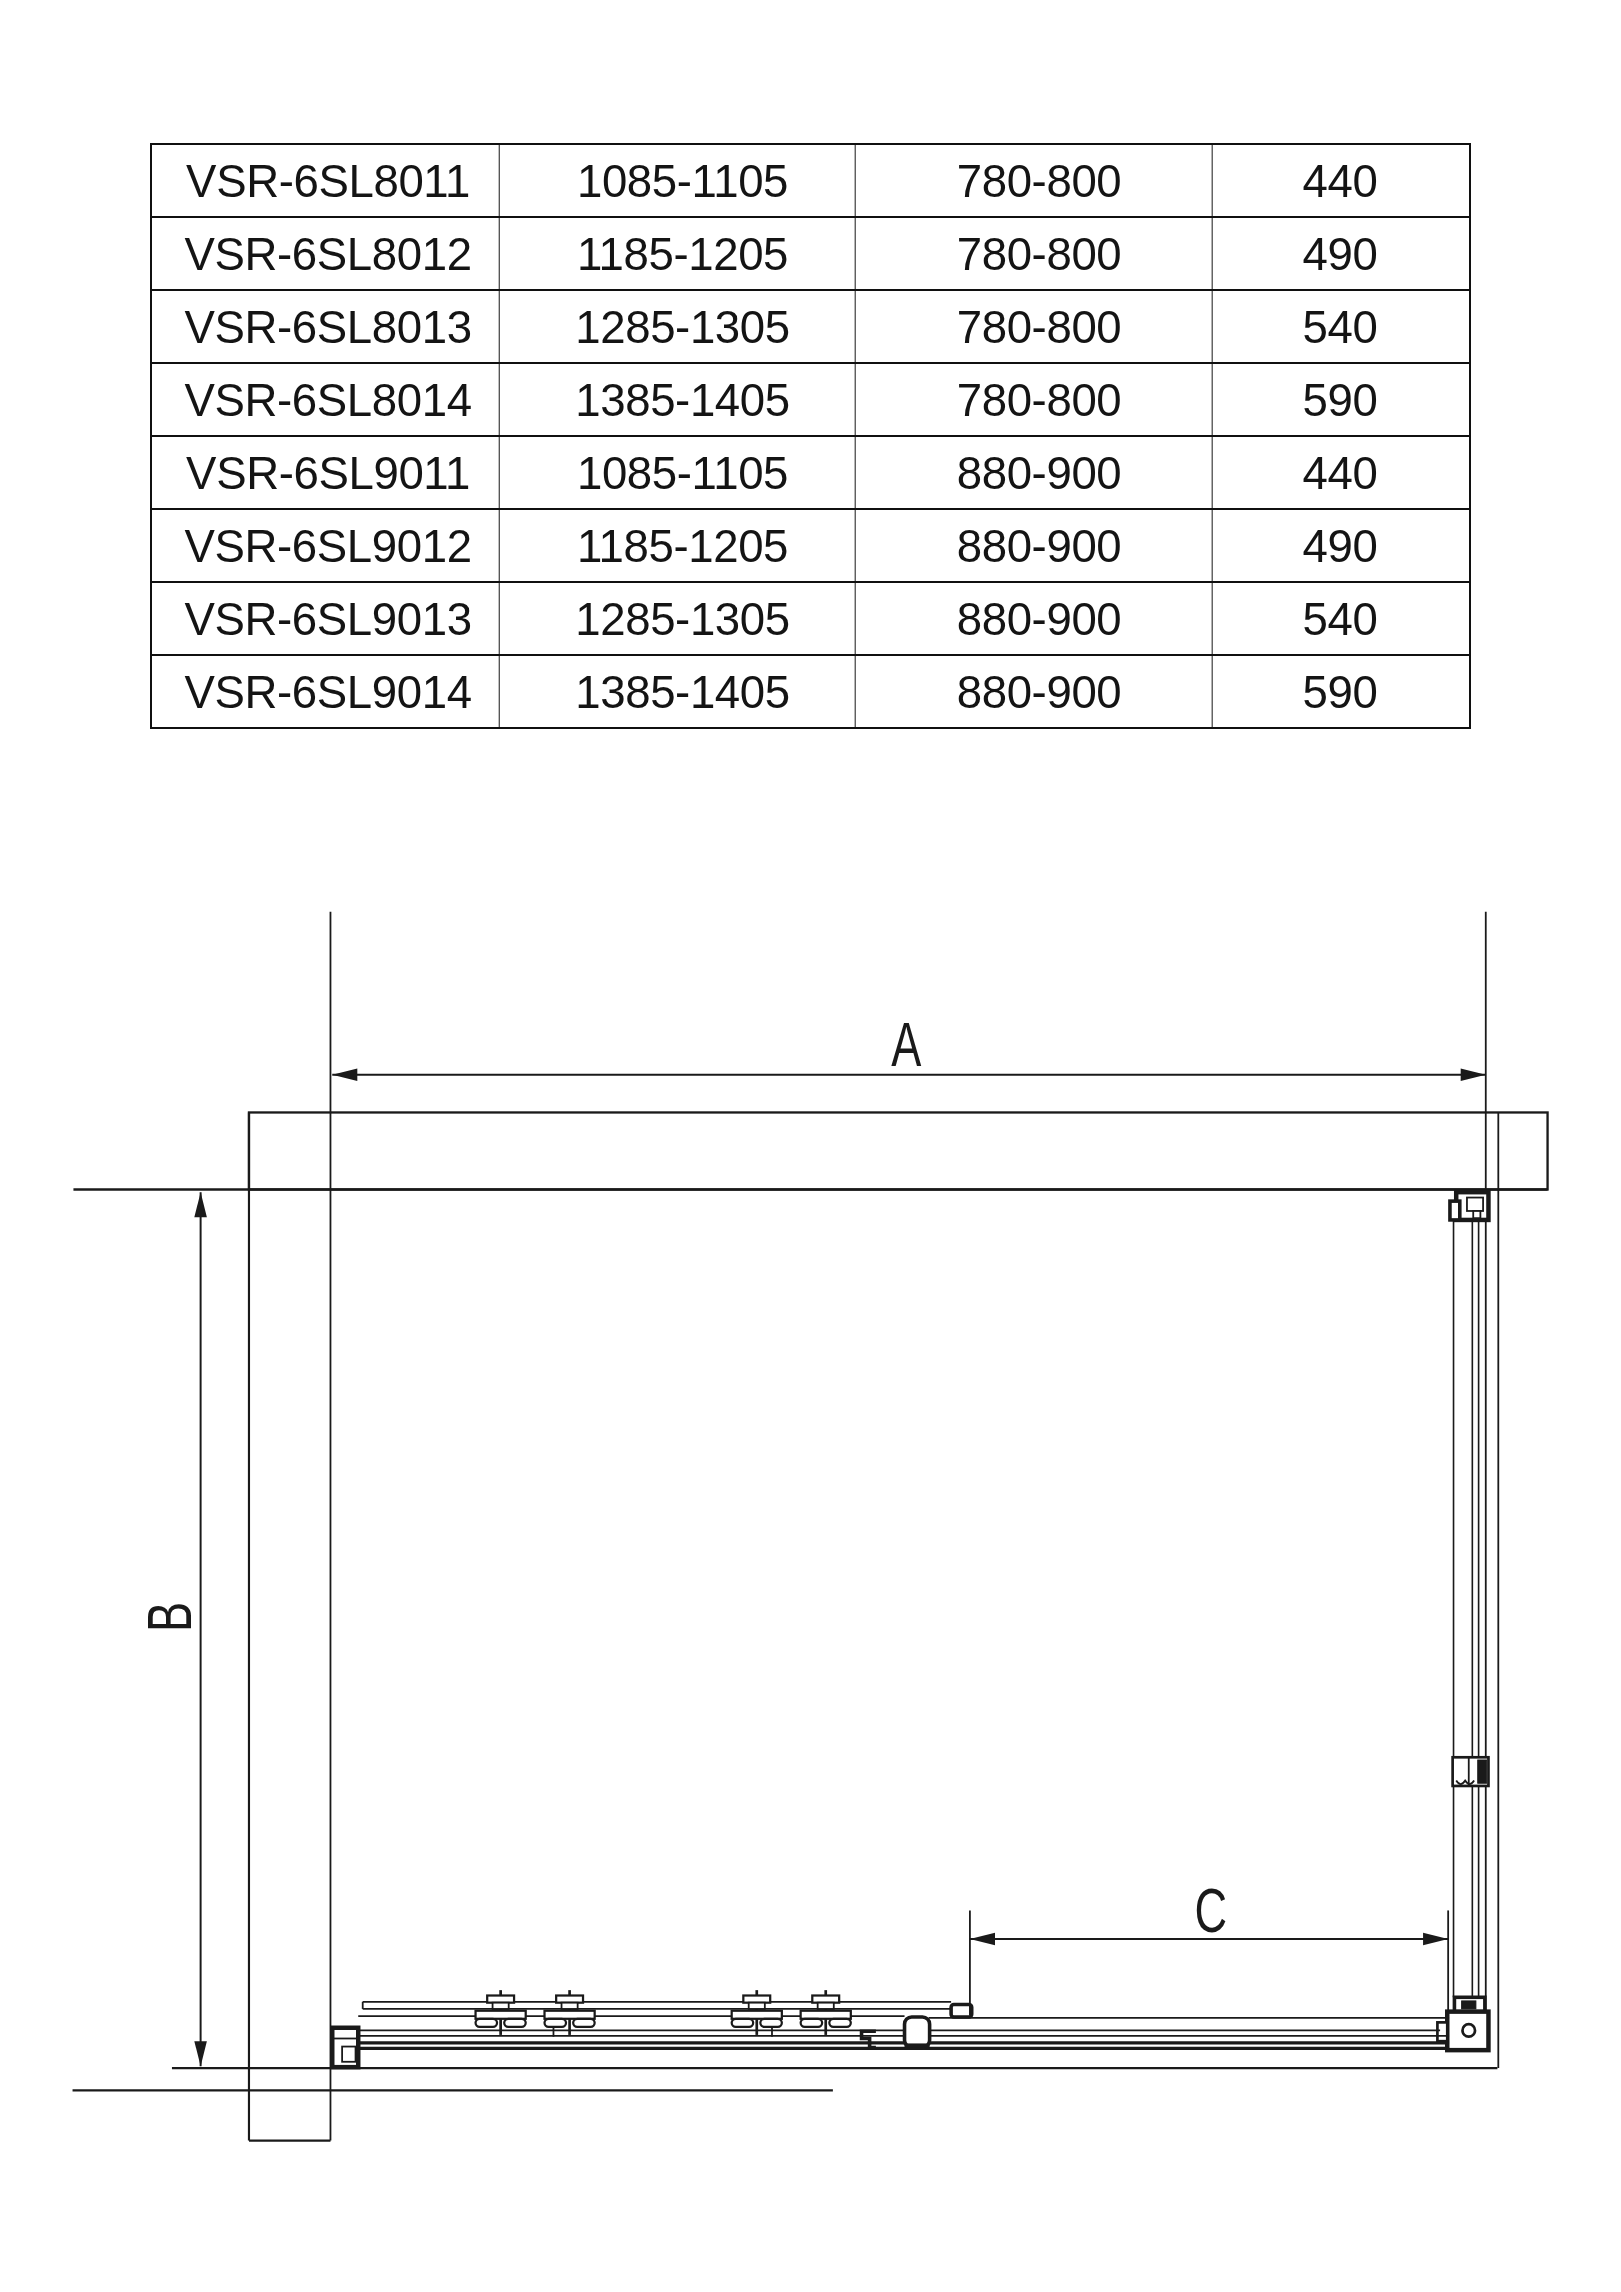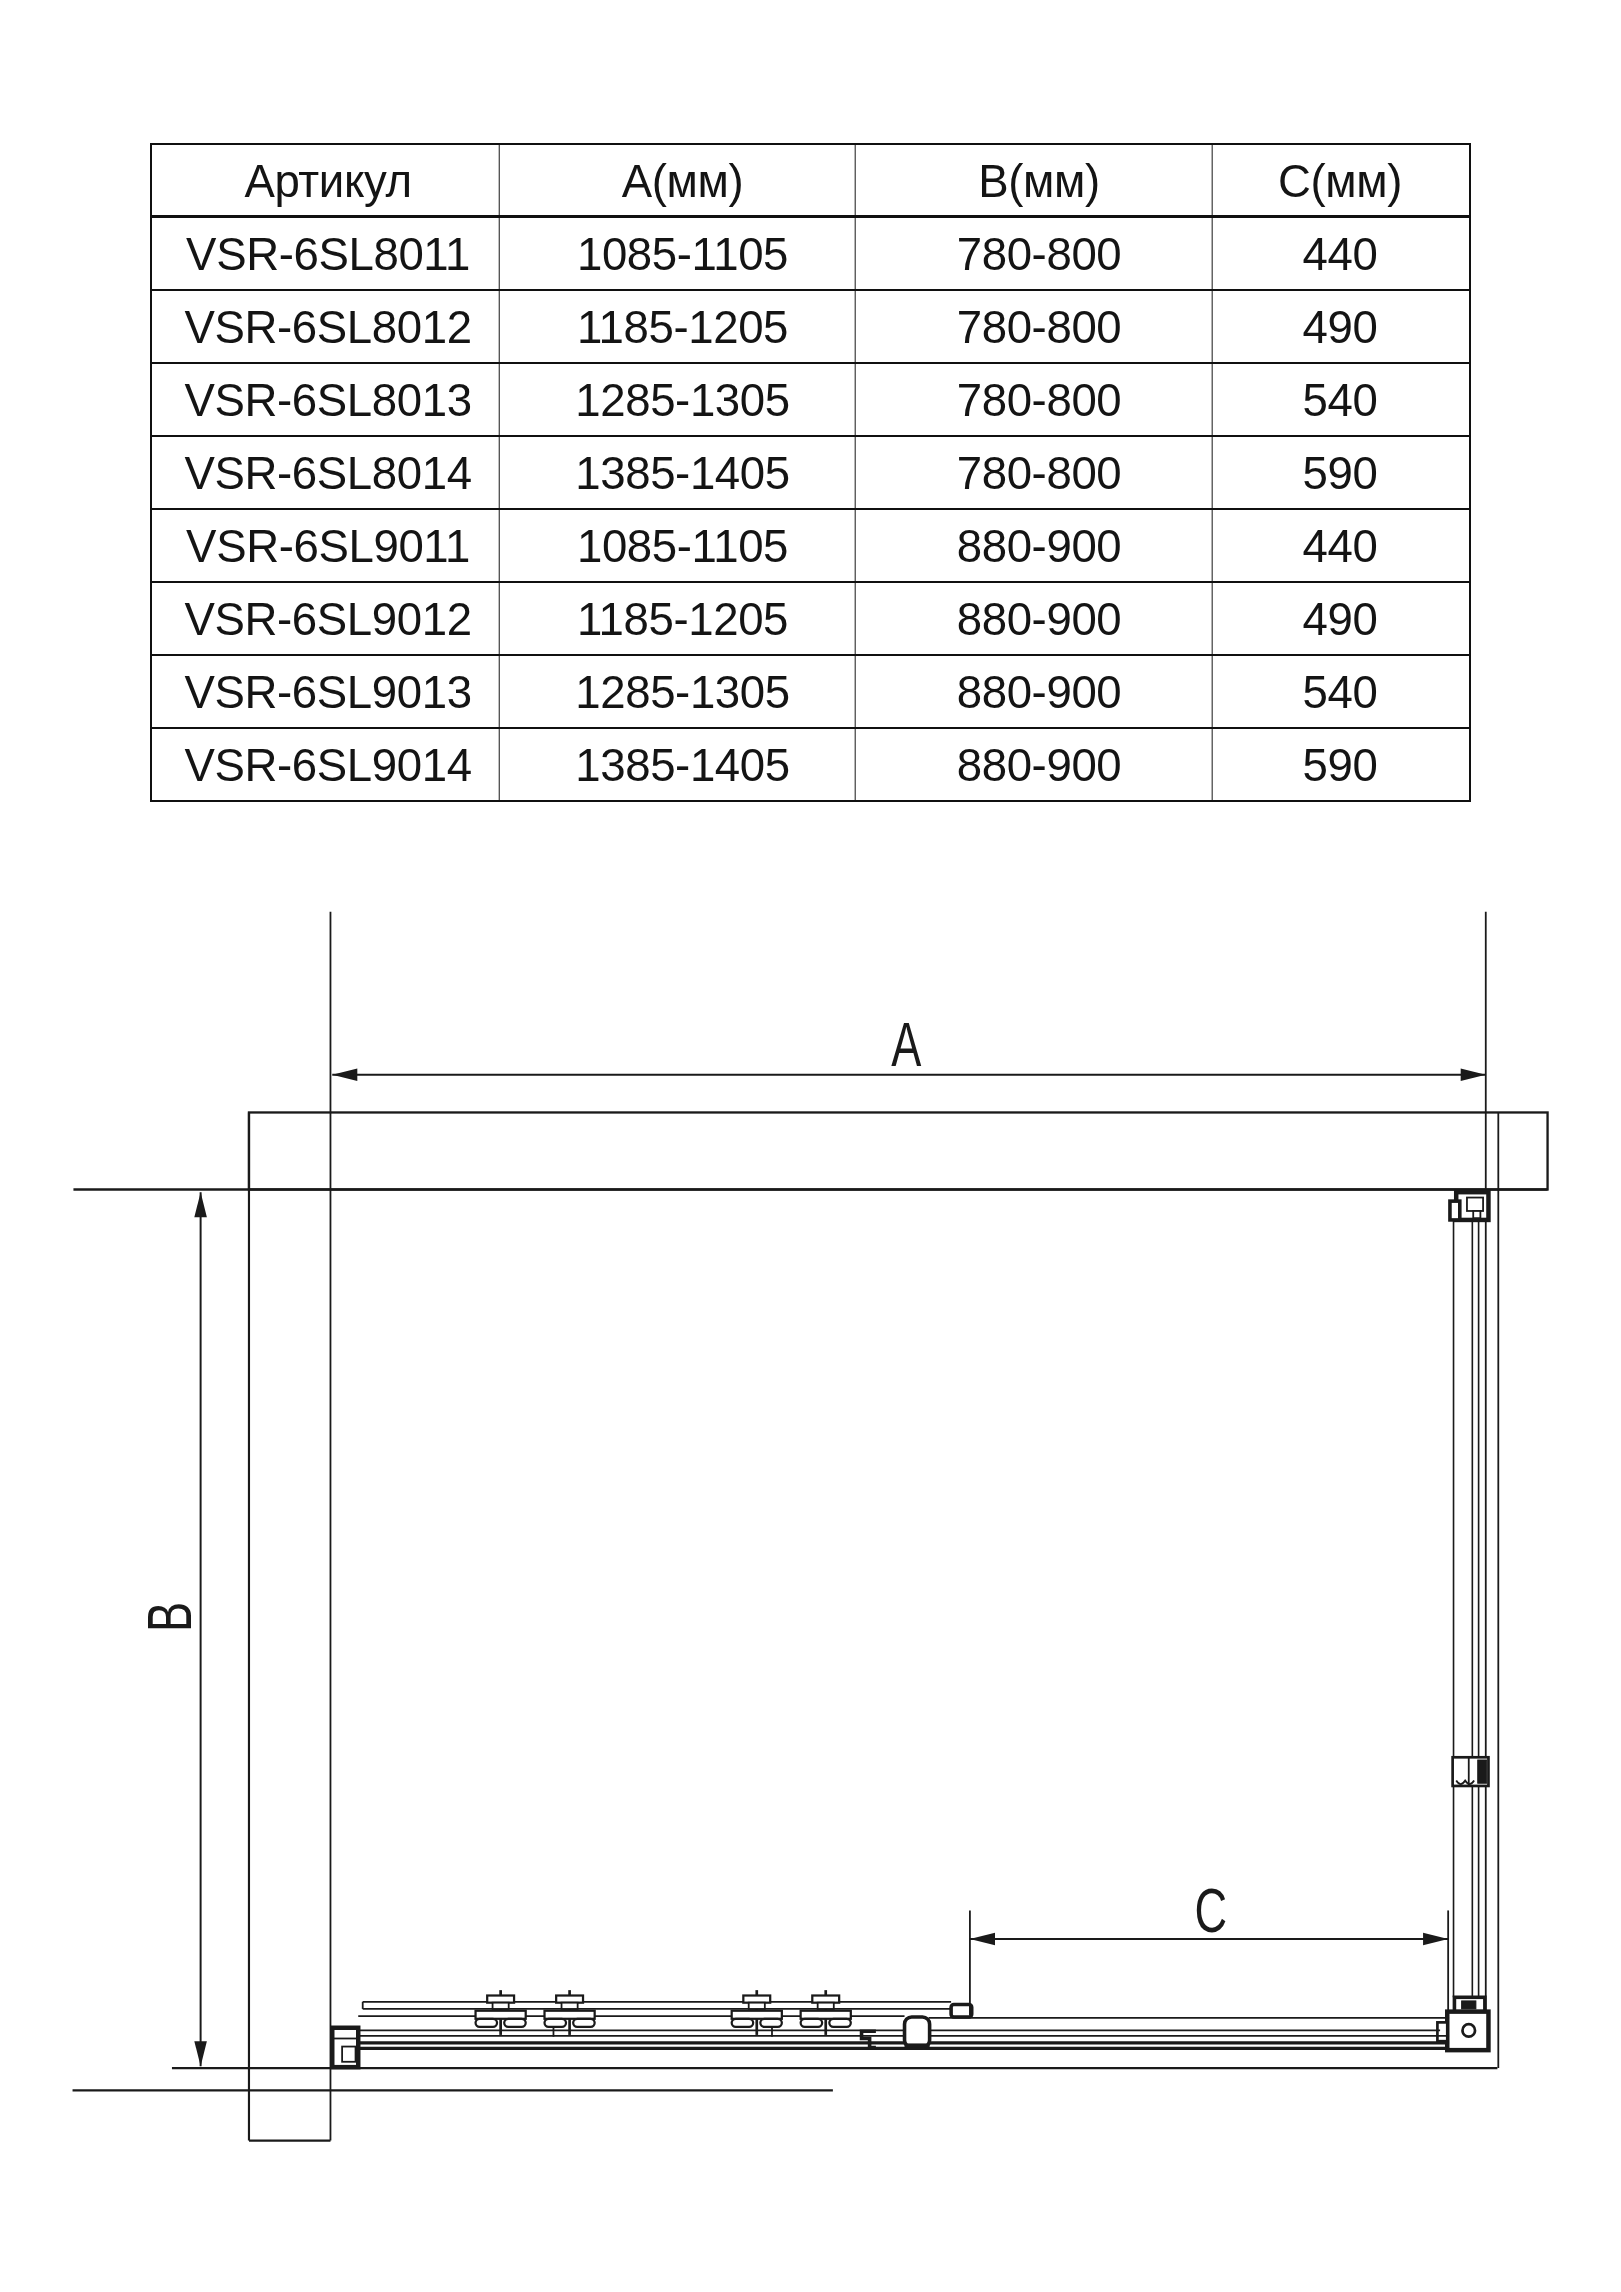--- a/index.html
+++ b/index.html
@@ -41,26 +41,20 @@
     font-size:70px;
     fill:#1a1a1a;
   }
 </style>
 </head>
 <body>
 
 <div class="page">
 
   <div class="spec-table">
-    <div class="trow header">
-      <div class="cell">Артикул</div>
-      <div class="cell">А(мм)</div>
-      <div class="cell">В(мм)</div>
-      <div class="cell">С(мм)</div>
-    </div>
 
     <div class="trow">
       <div class="cell">VSR-6SL8011</div>
       <div class="cell">1085-1105</div>
       <div class="cell">780-800</div>
       <div class="cell">440</div>
     </div>
     <div class="trow">
       <div class="cell">VSR-6SL8012</div>
       <div class="cell">1185-1205</div>

